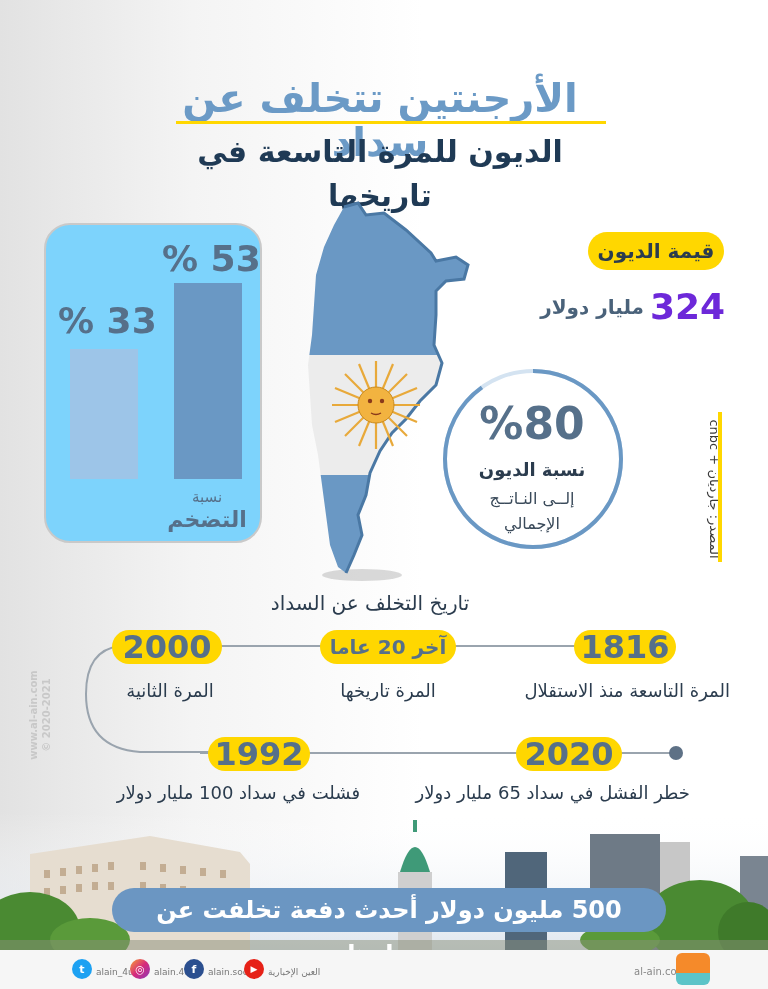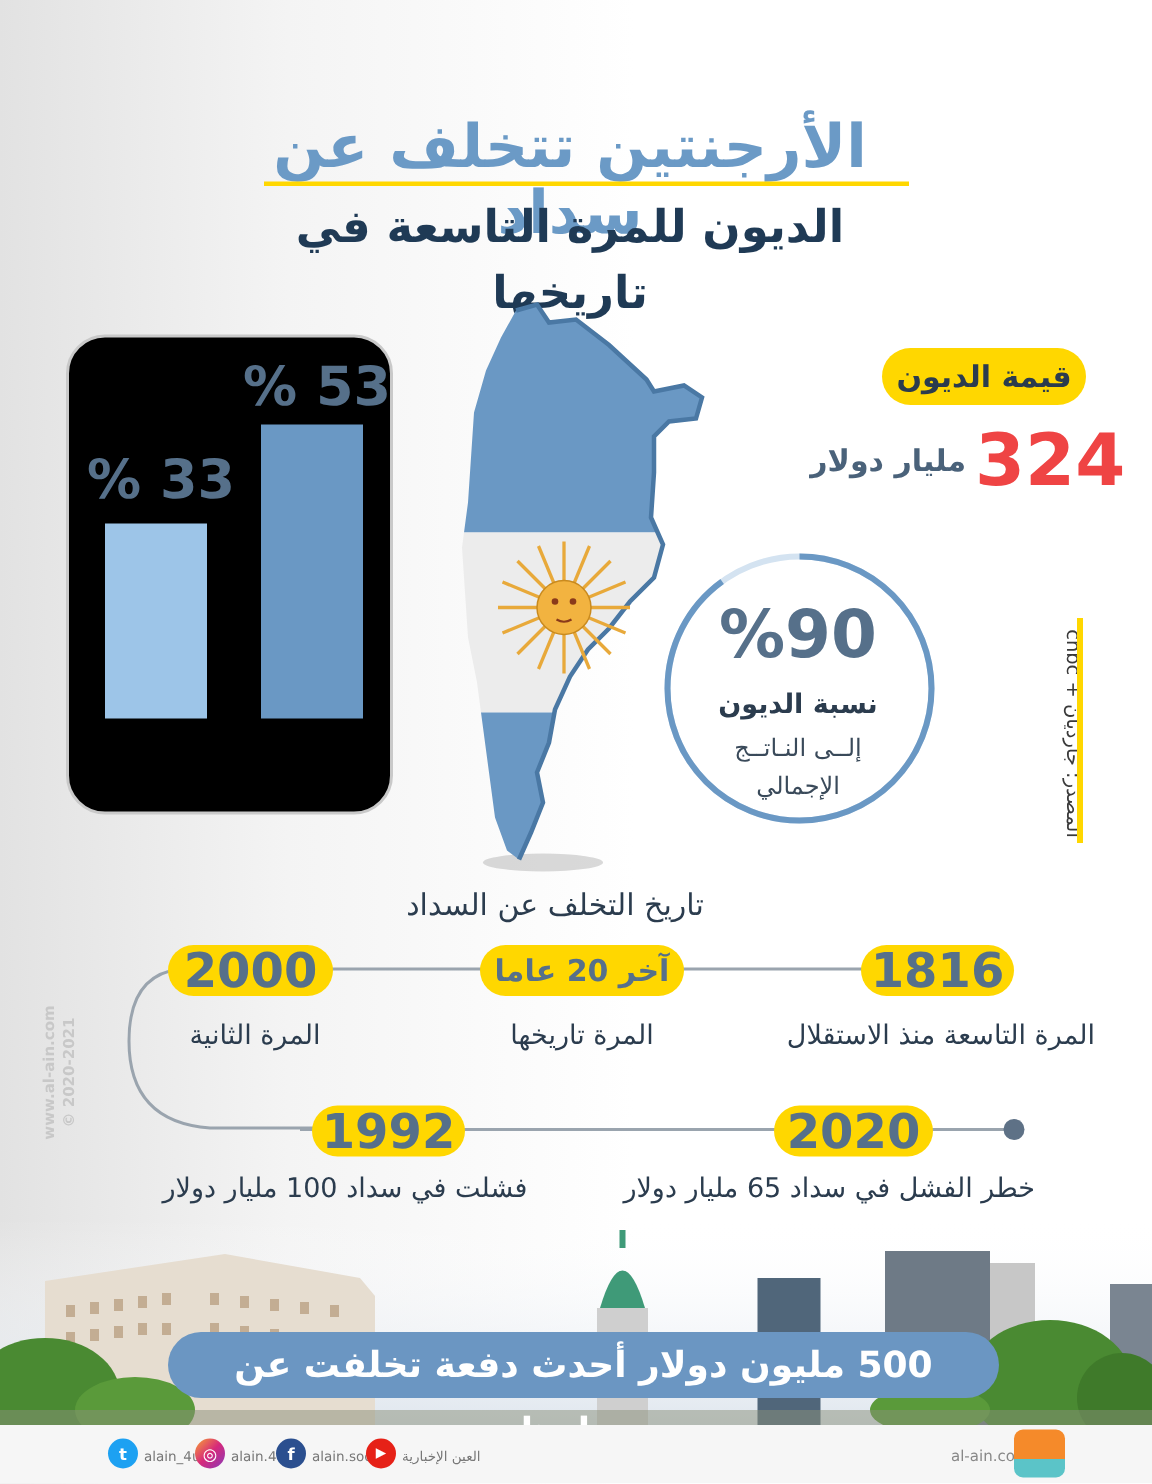--- a/index.html
+++ b/index.html
@@ -23,21 +23,21 @@
     left: 176px; top: 121px; width: 430px; height: 3px; background: #ffd700;
   }
   .title-sub {
     left: 150px; top: 130px; width: 460px; text-align: center;
     font-size: 30px; font-weight: bold; color: #1f3a55; line-height: 44px;
   }
 
   
   .bar-card {
     left: 44px; top: 223px; width: 218px; height: 320px;
-    border: 2px solid #c9c9c9; border-radius: 26px; background: #000000;
+    border: 2px solid #c9c9c9; border-radius: 26px; background: #7dd3fc;
   }
   .bar {
     position: absolute; bottom: 62px; width: 68px;
   }
   .bar-val {
     position: absolute; font-size: 36px; font-weight: bold; color: #56708a;
     width: 90px; text-align: center; line-height: 40px; white-space: nowrap;
   }
   .bar-label {
     position: absolute; width: 90px; text-align: center; color: #56708a;
@@ -49,21 +49,21 @@
   
   .map { left: 296px; top: 195px; width: 200px; height: 390px; }
 
   
   .debt-pill {
     left: 588px; top: 232px; width: 136px; height: 38px; border-radius: 19px;
     background: #ffd700; color: #2b3c4e; font-size: 20px; font-weight: bold;
     text-align: center; line-height: 38px;
   }
   .debt-num {
-    left: 650px; top: 278px; font-size: 48px; font-weight: bold; color: #ef4444; line-height: 58px;
+    left: 650px; top: 278px; font-size: 36px; font-weight: bold; color: #6d28d9; line-height: 58px;
   }
   .debt-unit {
     left: 532px; top: 292px; width: 112px; text-align: right; font-size: 20px; font-weight: bold;
     color: #4a627a; line-height: 30px;
   }
 
   
   .ring { left: 440px; top: 366px; width: 186px; height: 186px; }
   .ring-pct {
     left: 452px; top: 398px; width: 160px; text-align: center;
@@ -141,20 +141,24 @@
 <body>
 
 <div class="abs title-main rtl">الأرجنتين تتخلف عن سداد</div>
 <div class="abs title-underline"></div>
 <div class="abs title-sub rtl">الديون للمرة التاسعة في تاريخها</div>
 
 <div class="abs bar-card">
 
   <div class="bar-val rtl" style="left:116px; top:14px;">% 53</div>
   <div class="bar" style="left:128px; height:196px; background:#6a98c4;"></div>
+  <div class="bar-label rtl" style="left:116px; top:262px;">
+    <span class="l1">نسبة</span>
+    <span class="l2">التضخم</span>
+  </div>
 
   <div class="bar-val rtl" style="left:12px; top:76px;">% 33</div>
   <div class="bar" style="left:24px; height:130px; background:#9dc5e8;"></div>
 </div>
 
 <svg class="abs map" viewBox="0 0 200 390">
   <defs>
     <clipPath id="mapclip">
       <path d="M48,12 L62,8 L70,20 L88,18 L110,35 L135,58 L140,66 L160,62 L172,70 L168,84 L150,86 L140,96 L140,120 L138,150 L146,168 L140,190 L124,206 L110,224 L96,238 L84,256 L74,278 L70,300 L62,320 L66,340 L58,360 L50,378 L42,372 L34,350 L30,320 L26,290 L22,260 L16,230 L14,200 L12,170 L16,140 L18,110 L20,80 L28,52 L38,30 Z"></path>
     </clipPath>
@@ -186,21 +190,21 @@
 </svg>
 
 <div class="abs debt-pill rtl">قيمة الديون</div>
 <div class="abs debt-num">324</div>
 <div class="abs debt-unit rtl">مليار دولار</div>
 
 <svg class="abs ring" viewBox="0 0 186 186">
   <circle cx="93" cy="93" r="88" fill="#ffffff" stroke="#d4e3f1" stroke-width="4"></circle>
   <circle cx="93" cy="93" r="88" fill="none" stroke="#6a98c4" stroke-width="4" stroke-dasharray="497.6 552.9" transform="rotate(-90 93 93)"></circle>
 </svg>
-<div class="abs ring-pct rtl">%90</div>
+<div class="abs ring-pct rtl">%80</div>
 <div class="abs ring-l1 rtl">نسبة الديون</div>
 <div class="abs ring-l2 rtl">إلــى النـاتــج</div>
 <div class="abs ring-l3 rtl">الإجمالي</div>
 
 <div class="abs source rtl">المصدر: جارديان + cnbc</div>
 <div class="abs source-line"></div>
 
 <div class="abs watermark">
   <div>www.al-ain.com</div>
   <div>© 2020-2021</div>
@@ -223,21 +227,21 @@
 <div class="abs pill text rtl" style="left:320px; top:630px; width:136px;">آخر 20 عاما</div>
 <div class="abs tl-caption rtl" style="left:310px; top:678px; width:156px;">المرة تاريخها</div>
 
 <div class="abs pill year" style="left:112px; top:630px; width:110px;">2000</div>
 <div class="abs tl-caption rtl" style="left:110px; top:678px; width:120px;">المرة الثانية</div>
 
 <div class="abs pill year" style="left:516px; top:737px; width:106px;">2020</div>
 <div class="abs tl-caption rtl" style="left:400px; top:780px; width:290px; text-align:right;">خطر الفشل في سداد 65 مليار دولار</div>
 
 <div class="abs pill year" style="left:208px; top:737px; width:102px;">1992</div>
-<div class="abs tl-caption rtl" style="left:100px; top:780px; width:260px; text-align:center;">فشلت في سداد 100 مليار دولار</div>
+<div class="abs tl-caption rtl" style="left:100px; top:780px; width:260px; text-align:right;">فشلت في سداد 100 مليار دولار</div>
 
 <svg class="abs skyline" viewBox="0 0 768 138" preserveAspectRatio="none">
   <defs>
     <linearGradient id="sky" x1="0" y1="0" x2="0" y2="1">
       <stop offset="0" stop-color="#ffffff" stop-opacity="0"></stop>
       <stop offset="1" stop-color="#dfe6ee"></stop>
     </linearGradient>
   </defs>
   <rect x="0" y="0" width="768" height="138" fill="url(#sky)"></rect>
 

